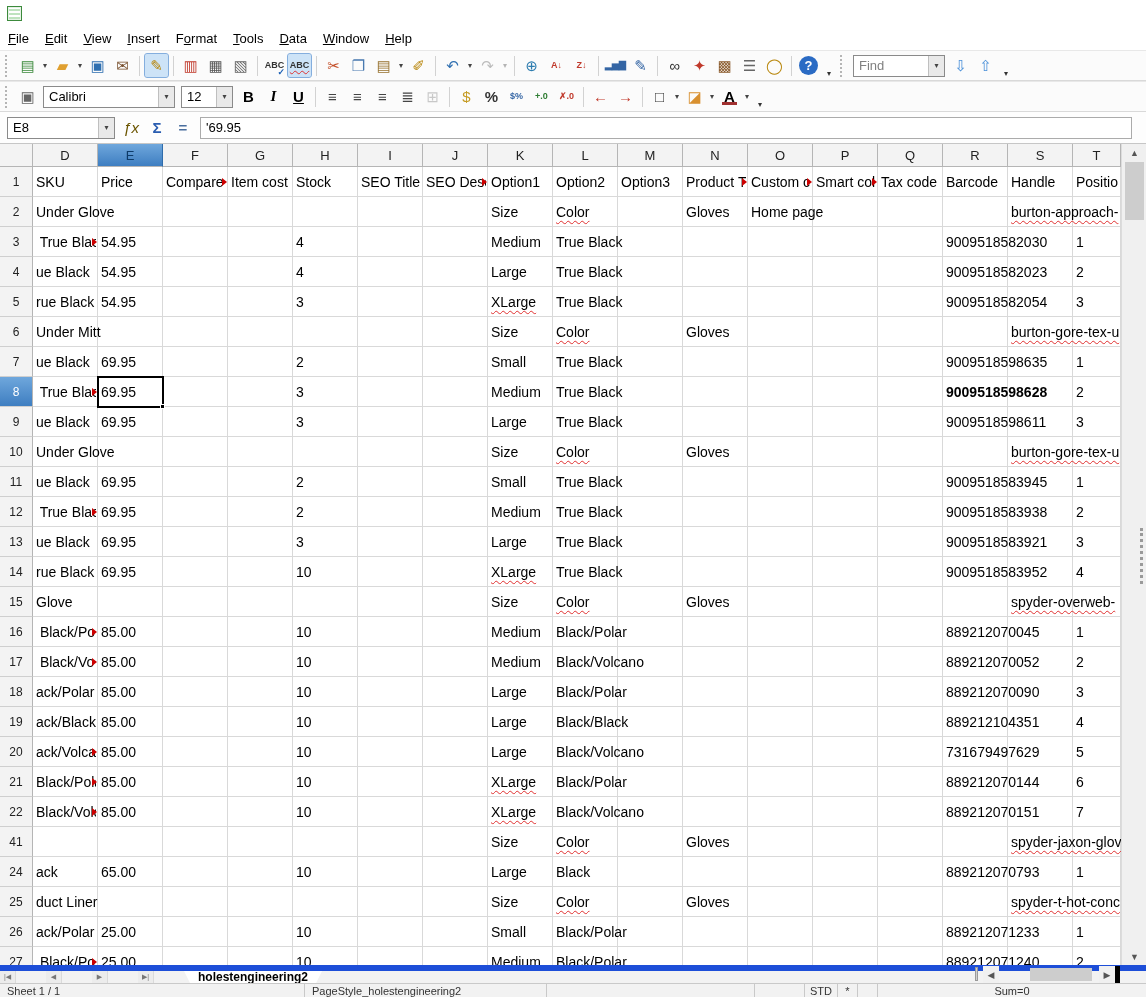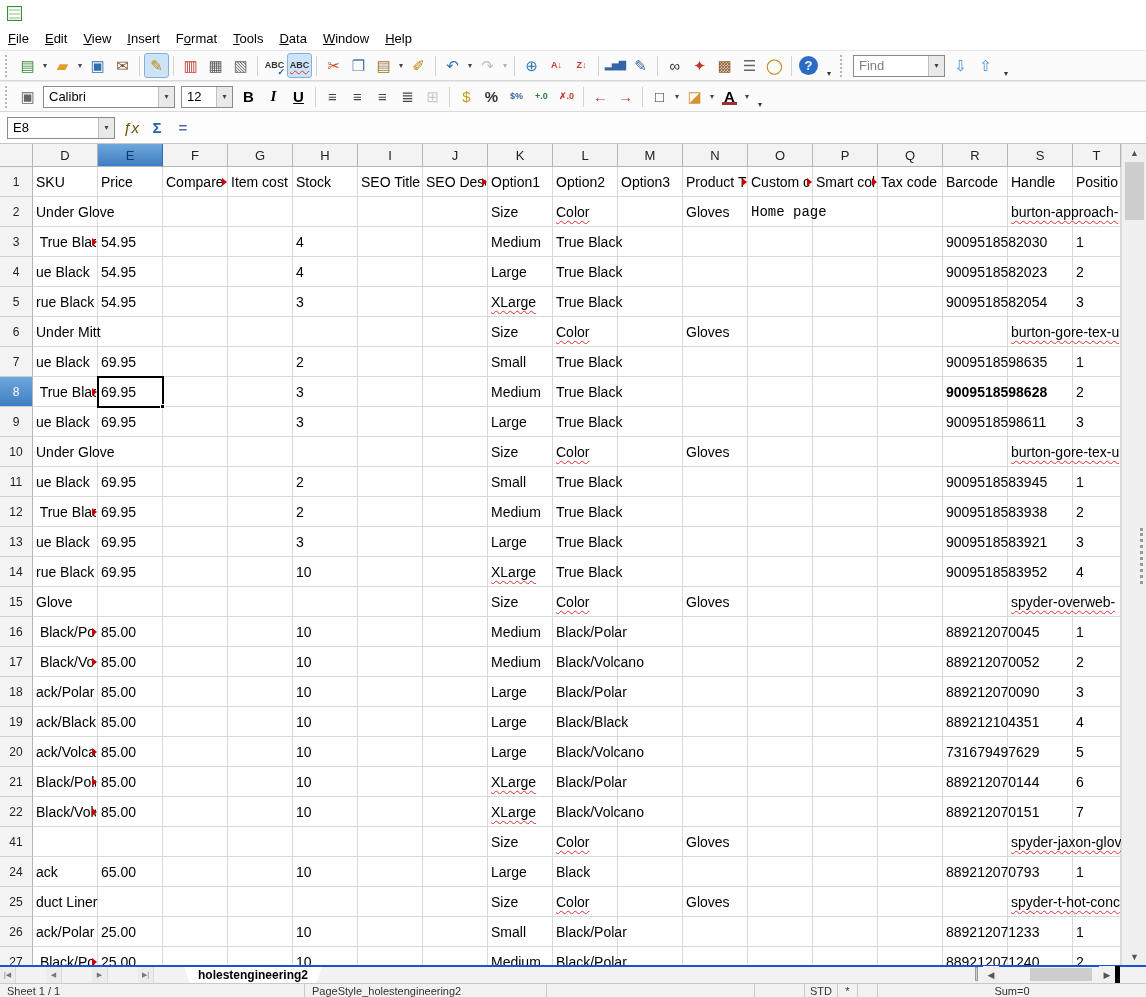--- a/index.html
+++ b/index.html
@@ -73,21 +73,21 @@
   
   .vscroll { position:absolute; left:1121px; top:144px; width:25px; height:821px;
     background:#f0f0f0; border-left:1px solid #dcdcdc; }
   .vscroll .btn { position:absolute; left:0; width:25px; height:17px; display:flex;
     align-items:center; justify-content:center; font-size:9px; color:#555; }
   .vthumb { position:absolute; left:3px; top:18px; width:19px; height:58px; background:#cdcdcd; }
   .edgedots { position:absolute; left:1140px; top:528px; width:4px; height:56px;
     border-left:3px dotted #9a9a9a; }
   
   .tabbar { position:absolute; left:0; top:965px; width:1146px; height:18px; background:#f2f2f2;
-    border-top:2px solid #1d4ed8; display:flex; align-items:stretch;gap:30px; }
+    border-top:6px solid #1d4ed8; display:flex; align-items:stretch;gap:30px; }
   .navbtn { width:16px; display:flex; align-items:center; justify-content:center;
     font-size:7px; color:#777; background:#ececec; border-right:1px solid #dadada; }
   .sheettab { padding:0 14px; background:#fff; font-size:12px; font-weight:bold; color:#000;
     display:flex; align-items:center; clip-path:polygon(0 0,100% 0,calc(100% - 6px) 100%,6px 100%); }
   .hscroll { position:absolute; left:975px; top:966px; width:146px; height:17px; }
   .hsplit { position:absolute; left:0; top:1px; width:3px; height:14px; background:#d0d0d0;
     border:1px solid #9a9a9a; }
   .hbtn { position:absolute; top:0; width:16px; height:17px; display:flex; align-items:center;
     justify-content:center; font-size:9px; color:#555; background:#f0f0f0; }
   .hthumb { position:absolute; left:55px; top:2px; width:62px; height:13px; background:#cdcdcd; }
@@ -308,20 +308,21 @@
   </div>
 
 <div class="formulabar">
   <div class="combo namebox">
     <span class="val">E8</span>
     <span class="arrow">▾</span>
   </div>
   <div class="fbtn" style="font-style:italic; color:#6b5500;">ƒx</div>
   <div class="fbtn" style="color:#2a5db0; font-weight:bold;">Σ</div>
   <div class="fbtn" style="color:#4a6e9e; font-weight:bold;">=</div>
+  <div class="inputline">'69.95</div>
 </div>
 
 <div id="grid">
     <div class="colheads">
       <div class="corner"></div>
       <div class="colhdr" style="width: 65px;">D</div>
       <div class="colhdr sel" style="width: 65px;">E</div>
       <div class="colhdr" style="width: 65px;">F</div>
       <div class="colhdr" style="width: 65px;">G</div>
       <div class="colhdr" style="width: 65px;">H</div>
@@ -411,21 +412,21 @@
       <div class="cell" style="width: 65px;">
         <span class="celltext">Size</span>
       </div>
       <div class="cell" style="width: 65px;">
         <span class="celltext sq">Color</span>
       </div>
       <div class="cell" style="width: 65px;"></div>
       <div class="cell" style="width: 65px;">
         <span class="celltext">Gloves</span>
       </div>
-      <div class="cell" style="width: 65px; font-family: Liberation Mono, monospace;">
+      <div class="cell" style="width: 65px;">
         <span class="celltext">Home page</span>
       </div>
       <div class="cell" style="width: 65px;"></div>
       <div class="cell" style="width: 65px;"></div>
       <div class="cell" style="width: 65px;"></div>
       <div class="cell" style="width: 65px;">
         <span class="celltext sq">burton-approach-</span>
       </div>
       <div class="cell" style="width: 48px;"></div>
     </div>

